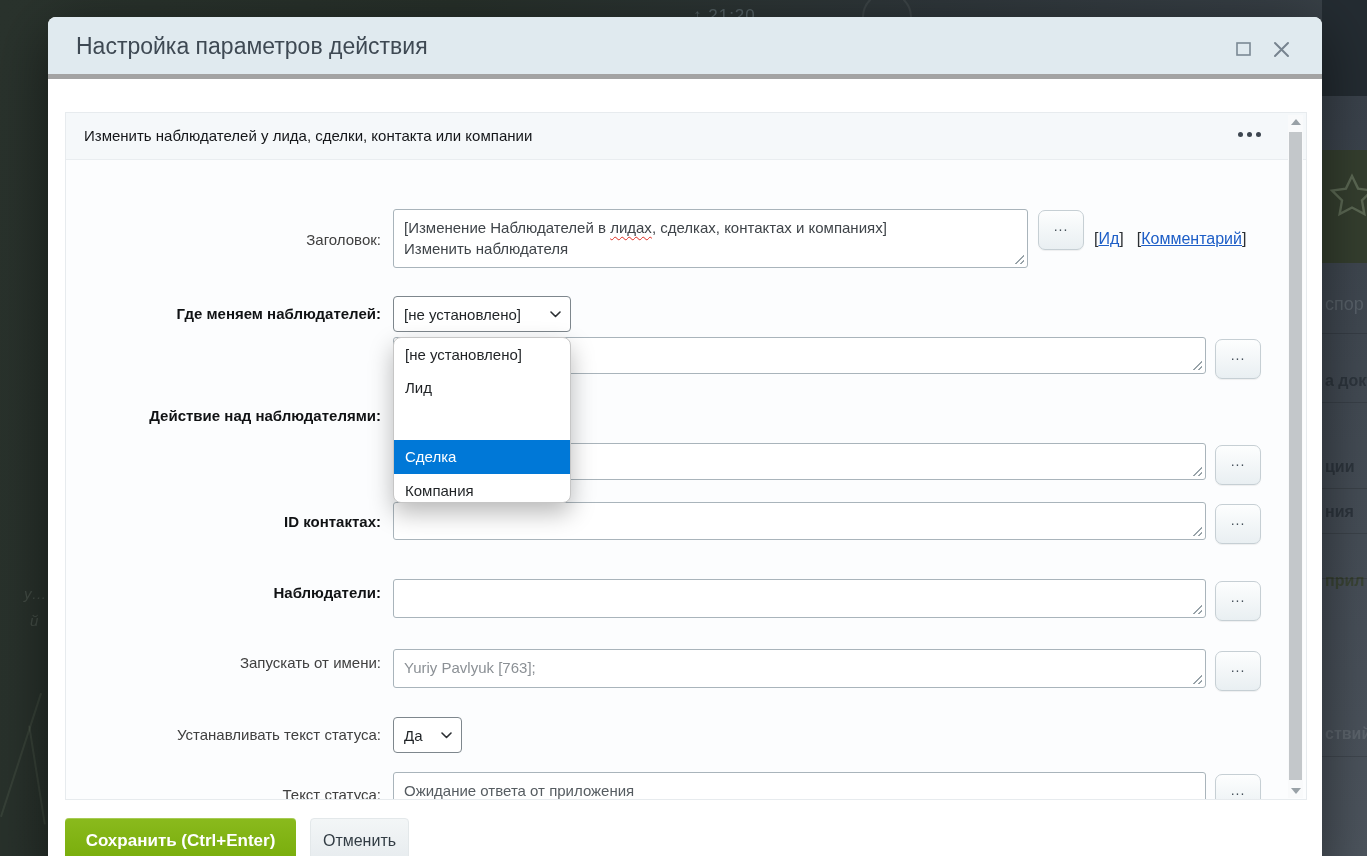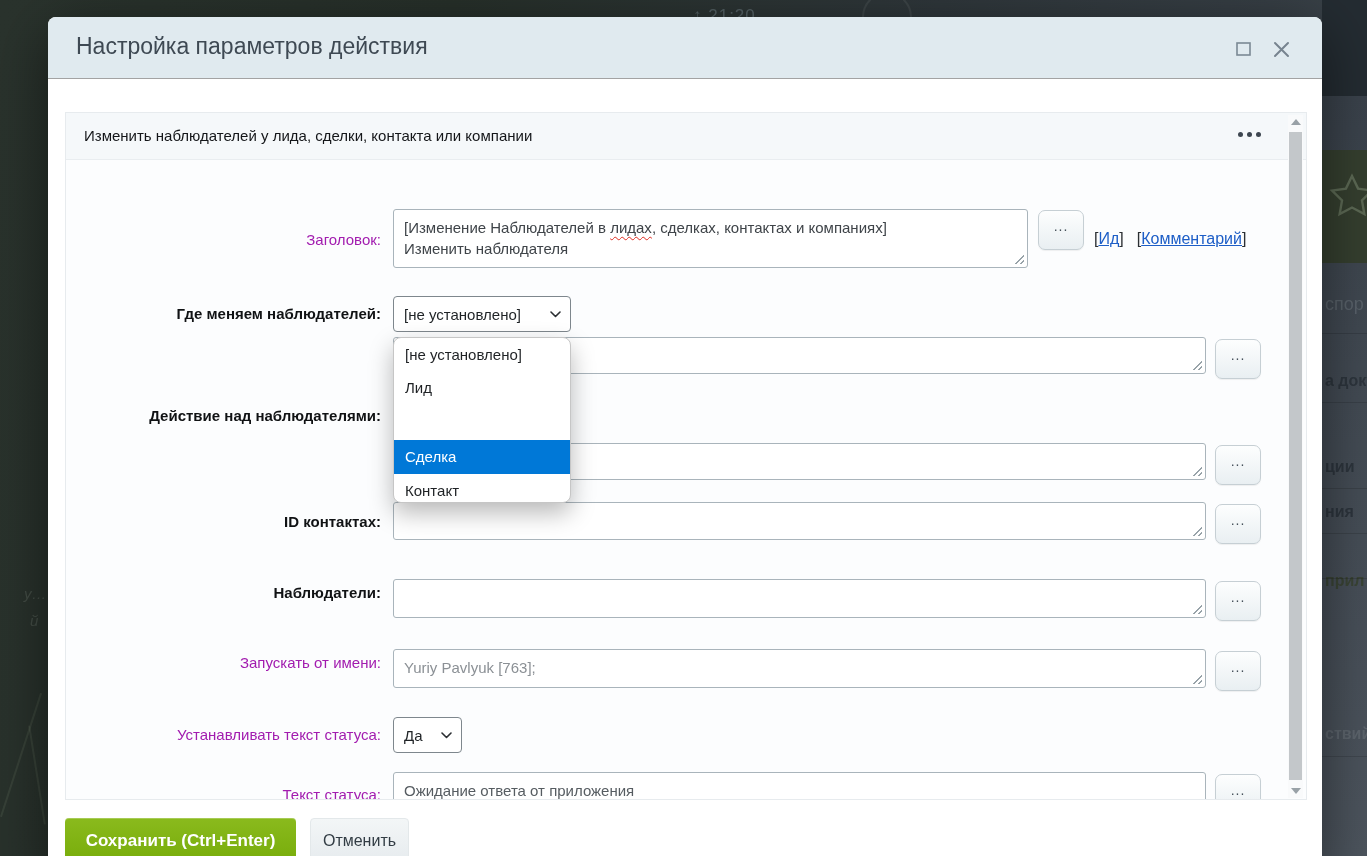--- a/index.html
+++ b/index.html
@@ -25,38 +25,38 @@
   .frag-light { font-weight:normal; color:#59626a; font-size:18px; }
   .frag-dim { color:#5d656d; }
   .strip-sep { position:absolute; left:0; width:45px; height:1px; background:rgba(0,0,0,0.14); }
   .grass { position:absolute; width:2px; background:rgba(190,210,170,0.10); }
   .bg-mark { position:absolute; color:rgba(205,215,205,0.16); font-size:15px; font-style:italic; }
 
   
   .modal { position:absolute; left:48px; top:17px; width:1274px; height:862px; background:#fff;
            border-radius:8px 8px 0 0; box-shadow:0 14px 60px rgba(0,0,0,0.5); }
   .modal-header { position:absolute; left:0; top:0; right:0; height:62px; background:#e0eaef;
-                  border-radius:8px 8px 0 0; border-bottom:1px solid #a3a3a3; }
+                  border-radius:8px 8px 0 0; border-bottom:5px solid #a3a3a3; }
   .modal-title { position:absolute; left:28px; top:16px; font-size:23px; color:#3e4953; }
   .win-btn { position:absolute; top:21px; width:22px; height:22px; display:flex; align-items:center;
              justify-content:center; cursor:pointer; }
   .win-max { right:68px; }
   .win-close { right:30px; }
 
   
   .panel { position:absolute; left:17px; top:95px; width:1242px; height:688px; background:#fcfdfe;
            border:1px solid #e7ebee; overflow:hidden; }
   .panel-header { position:absolute; left:0; top:0; right:0; height:47px; background:#f5f8fa;
                   border-bottom:1px solid #e9edf0; }
   .panel-title { position:absolute; left:18px; top:14px; font-size:15px; color:#141619; }
   .dots-menu { position:absolute; left:1172px; top:19px; display:flex; gap:4px; cursor:pointer; }
   .dots-menu i { width:5px; height:5px; border-radius:50%; background:#3d4650; display:block; }
 
   
-  .flabel { position:absolute; left:0; width:315px; text-align:right; font-size:15px; color:#a21caf;
+  .flabel { position:absolute; left:0; width:315px; text-align:right; font-size:15px; color:#404040;
             height:20px; line-height:20px; white-space:nowrap; }
   .flabel.req { font-weight:bold; color:#101214; }
   .txa { position:absolute; background:#fff; border:1px solid #a9b4bb; border-radius:3px;
          font-size:15px; color:#3f4449; padding:7px 22px 6px 10px; line-height:21px; overflow:hidden; }
   .txa .gray { color:#8b9095; }
   .txa .dim { color:#565c61; }
   .squiggle { text-decoration:underline; text-decoration-style:wavy; text-decoration-color:#e02b20;
               text-decoration-thickness:1px; text-underline-offset:3px; }
   .resize-h { position:absolute; right:3px; bottom:3px; width:10px; height:10px;
               background:repeating-linear-gradient(-45deg, transparent, transparent 2px, #98a3a9 2px, #98a3a9 3.2px);
@@ -225,21 +225,20 @@
       <div class="flabel" style="top:672px;">Текст статуса:</div>
       <div class="txa" style="left:327px; top:659px; width:813px; height:41px;">
         <span class="dim">Ожидание ответа от приложения</span>
       </div>
       <div class="dots-btn" style="left:1149px; top:661px;">...</div>
 
       <div class="ddl">
         <div class="ddl-item">[не установлено]</div>
         <div class="ddl-item">Лид</div>
         <div class="ddl-item hl" style="background: rgb(0, 120, 215); margin-top: 36px;">Сделка</div>
-        <div class="ddl-item">Контакт</div>
         <div class="ddl-item">Компания</div>
       </div>
 
       <div class="sbar">
         <div class="arr" style="top:0;">
             <span class="tri-up"></span>
           </div>
         <div class="thumb"></div>
         <div class="arr" style="top:669px;">
             <span class="tri-dn"></span>

